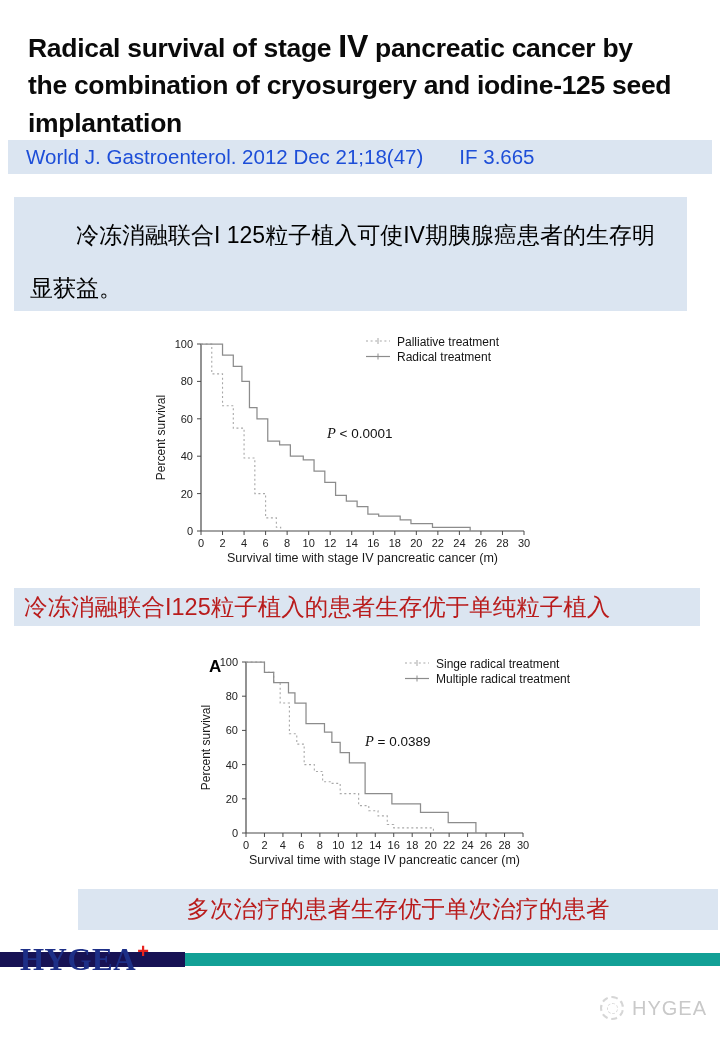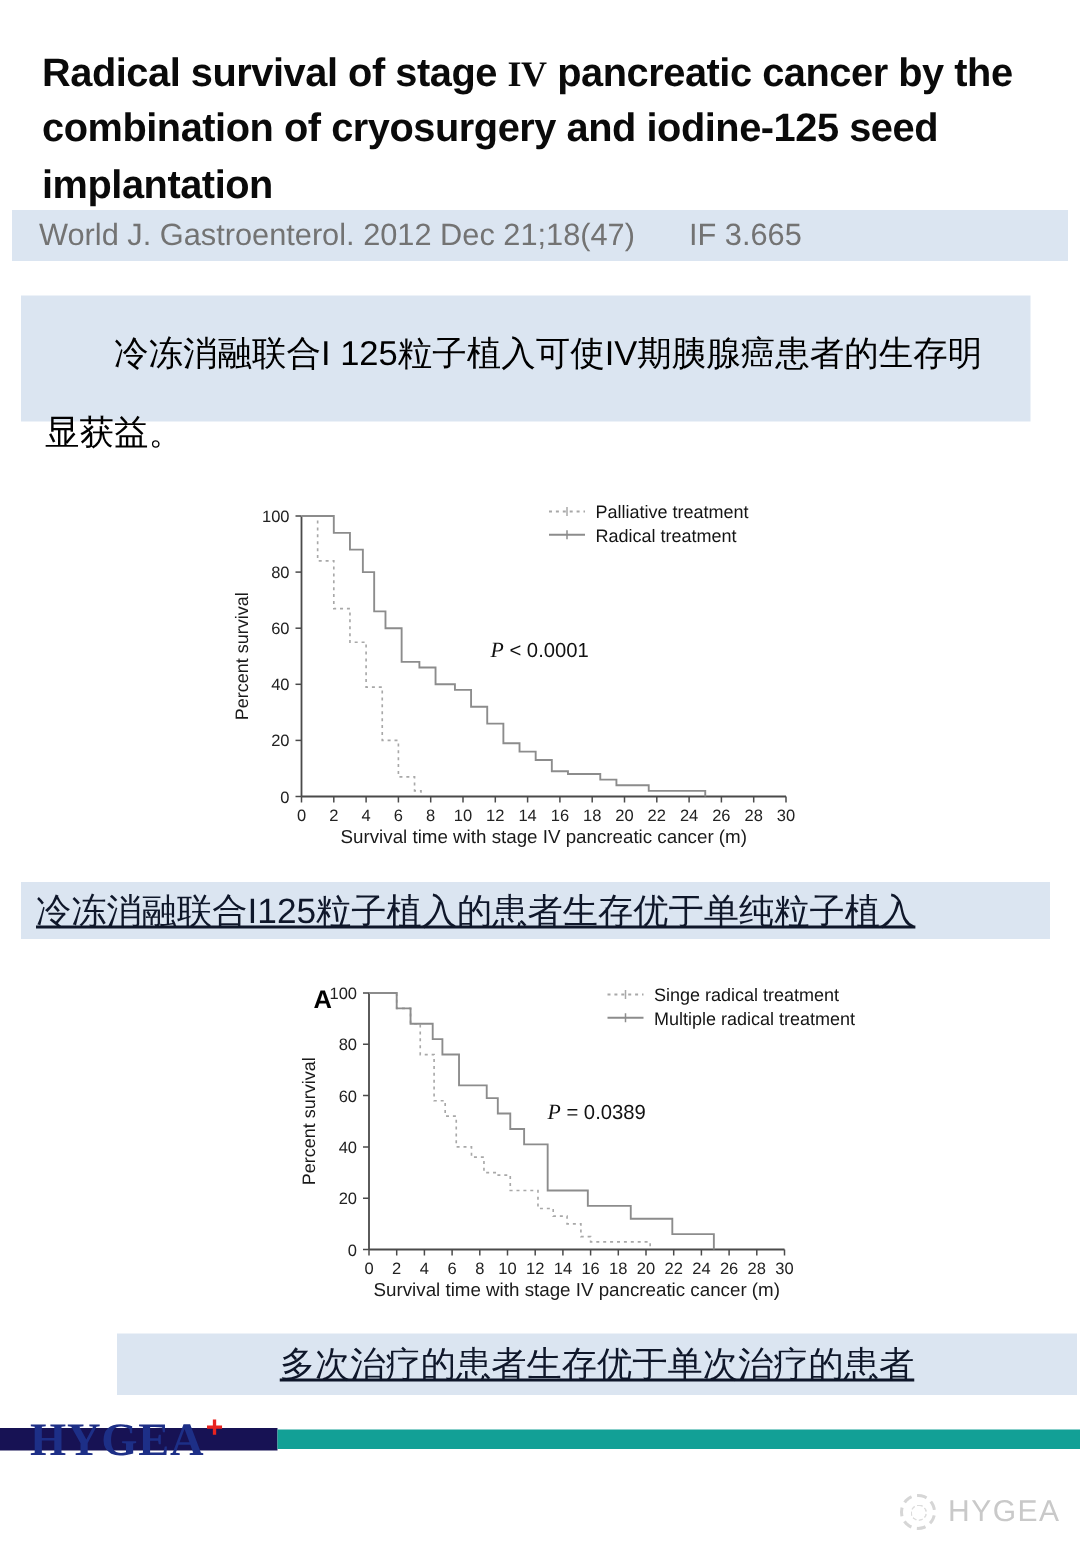--- a/index.html
+++ b/index.html
@@ -2,37 +2,37 @@
 <html><head>
 <meta charset="utf-8">
 <style>
   html,body { margin:0; padding:0; background:#ffffff; }
   .slide { position:relative; width:720px; height:1040px; background:#fff;
            font-family:"Liberation Sans", sans-serif; overflow:hidden; }
 
   .title { position:absolute; left:28px; top:12px; width:650px;
            font-weight:bold; font-size:26.5px; line-height:1.42;
            color:#0a0a0a; letter-spacing:-0.3px; }
-  .title .roman { font-family:Liberation Serif, serif; font-size:24px; line-height:1; }
+  .title .roman { font-family:Liberation Sans, sans-serif; font-size:32px; line-height:1; }
 
   .citation-bar { position:absolute; left:8px; top:140px; width:704px; height:34px;
                   background:#dbe5f1; display:flex; align-items:center;
-                  font-size:20.5px; color:#737373; }
+                  font-size:20.5px; color:#1d4ed8; }
   .citation-bar .cite { margin-left:18px; }
   .citation-bar .if   { margin-left:36px; }
 
-  .summary-box { position:absolute; left:14px; top:197px; width:673px; height:84px;
+  .summary-box { position:absolute; left:14px; top:197px; width:673px; height:114px;
                  background:#dbe5f1; font-size:23px; color:#000; }
   .summary-box p { margin:12px 16px 0 16px; text-indent:2em; line-height:53px; }
 
   .chart { position:absolute; }
   .chart1 { left:140px; top:322px; }
   .chart2 { left:185px; top:642px; }
 
-  .callout { position:absolute; background:#dbe5f1; color:#0f172a; box-sizing:border-box;text-decoration:underline; }
+  .callout { position:absolute; background:#dbe5f1; color:#b91c1c; box-sizing:border-box; }
   .callout-mid    { left:14px; top:588px; width:686px; height:38px;
                     font-size:23.5px; line-height:38px; padding-left:10px; }
   .callout-bottom { left:50px; top:889px; width:640px; height:41px;
                     font-size:23.5px; line-height:41px; text-align:center;margin-left:28px; }
 
   .bar-navy { position:absolute; left:0;   top:952px; width:185px; height:15px; }
   .bar-teal { position:absolute; left:185px; top:953px; width:535px; height:13px; }
 
   .logo { position:absolute; left:20px; top:942px;
           font-family:"Liberation Serif", serif; font-weight:bold;

